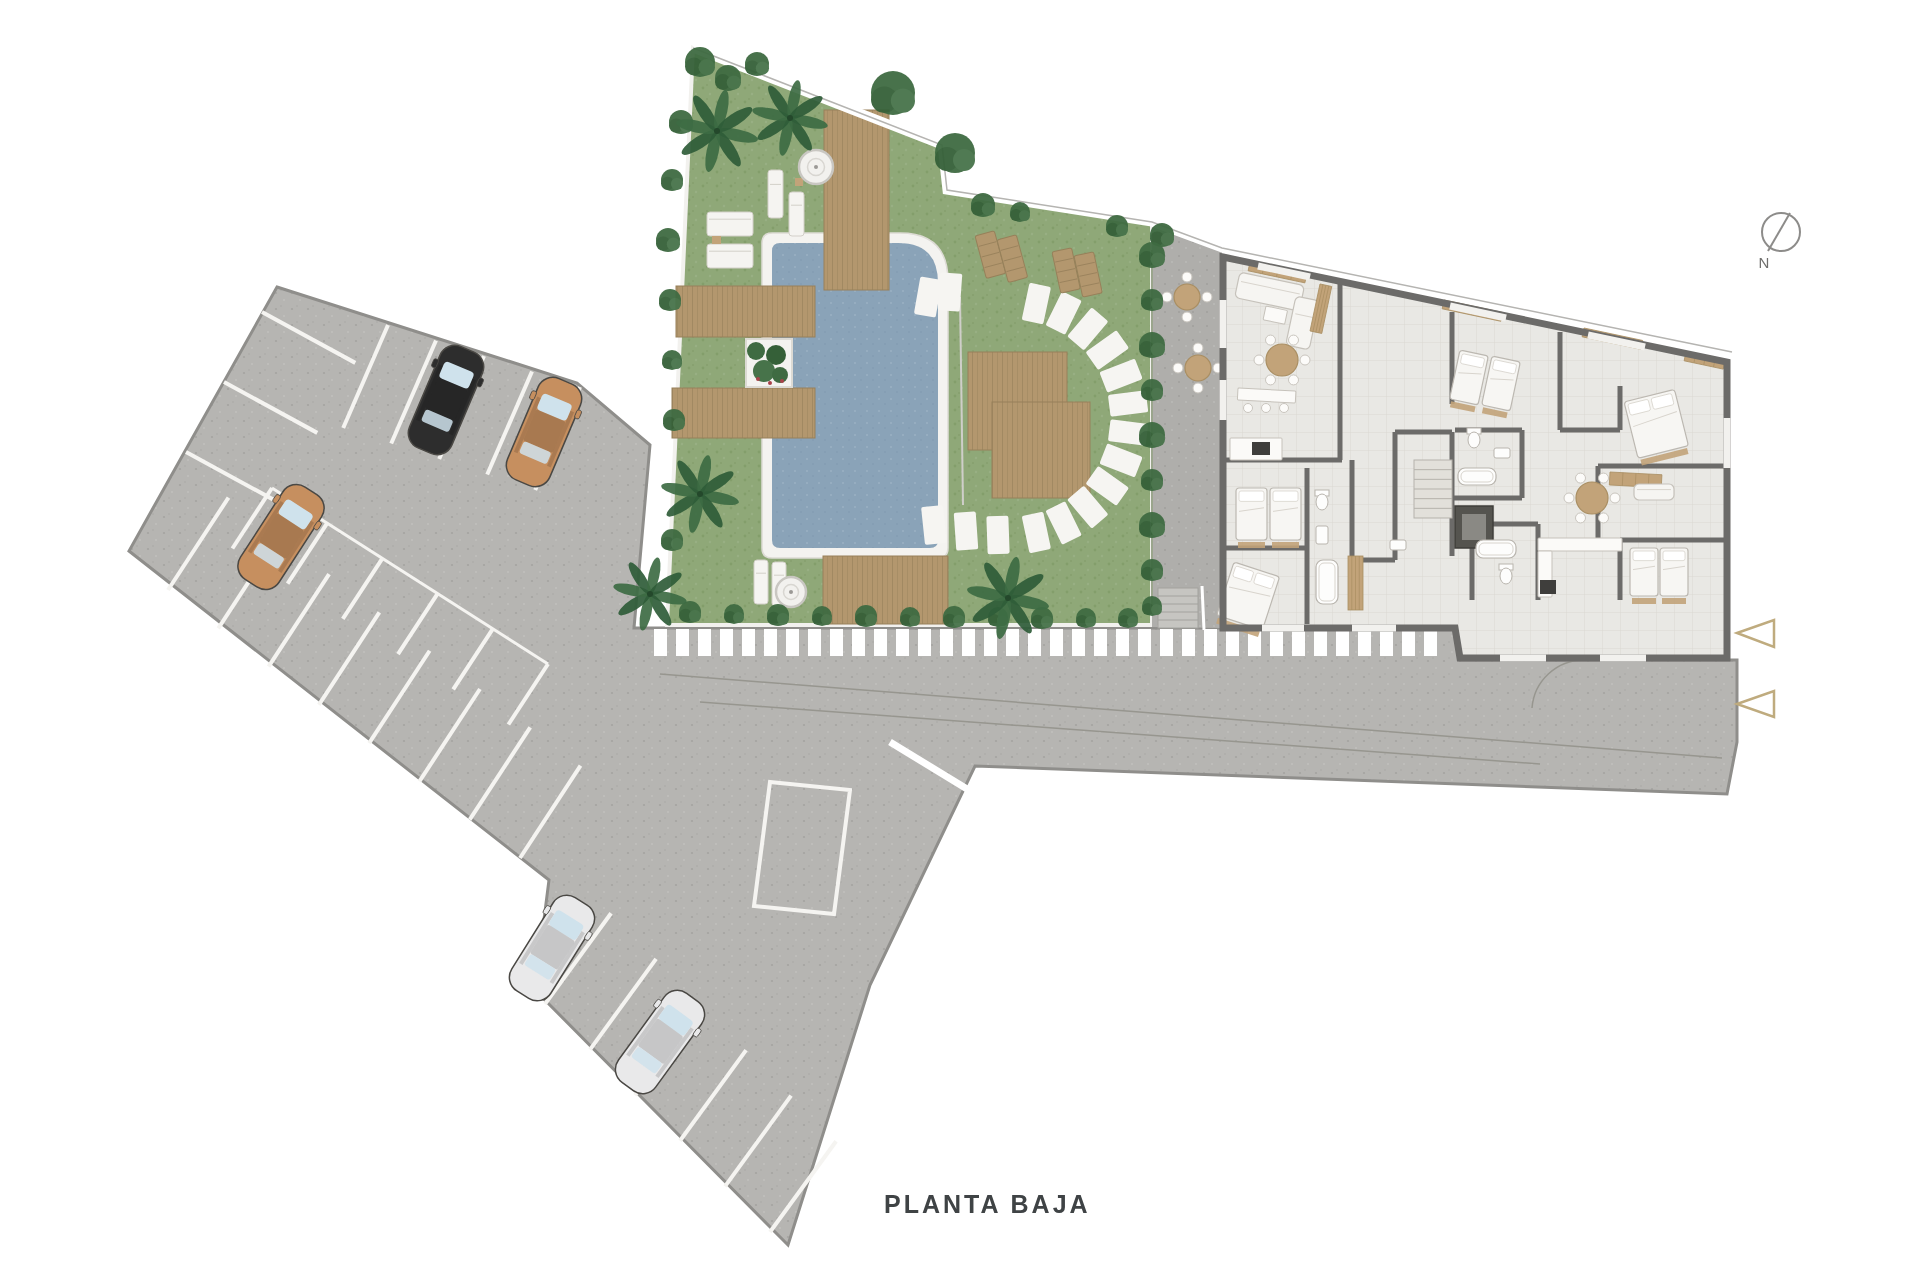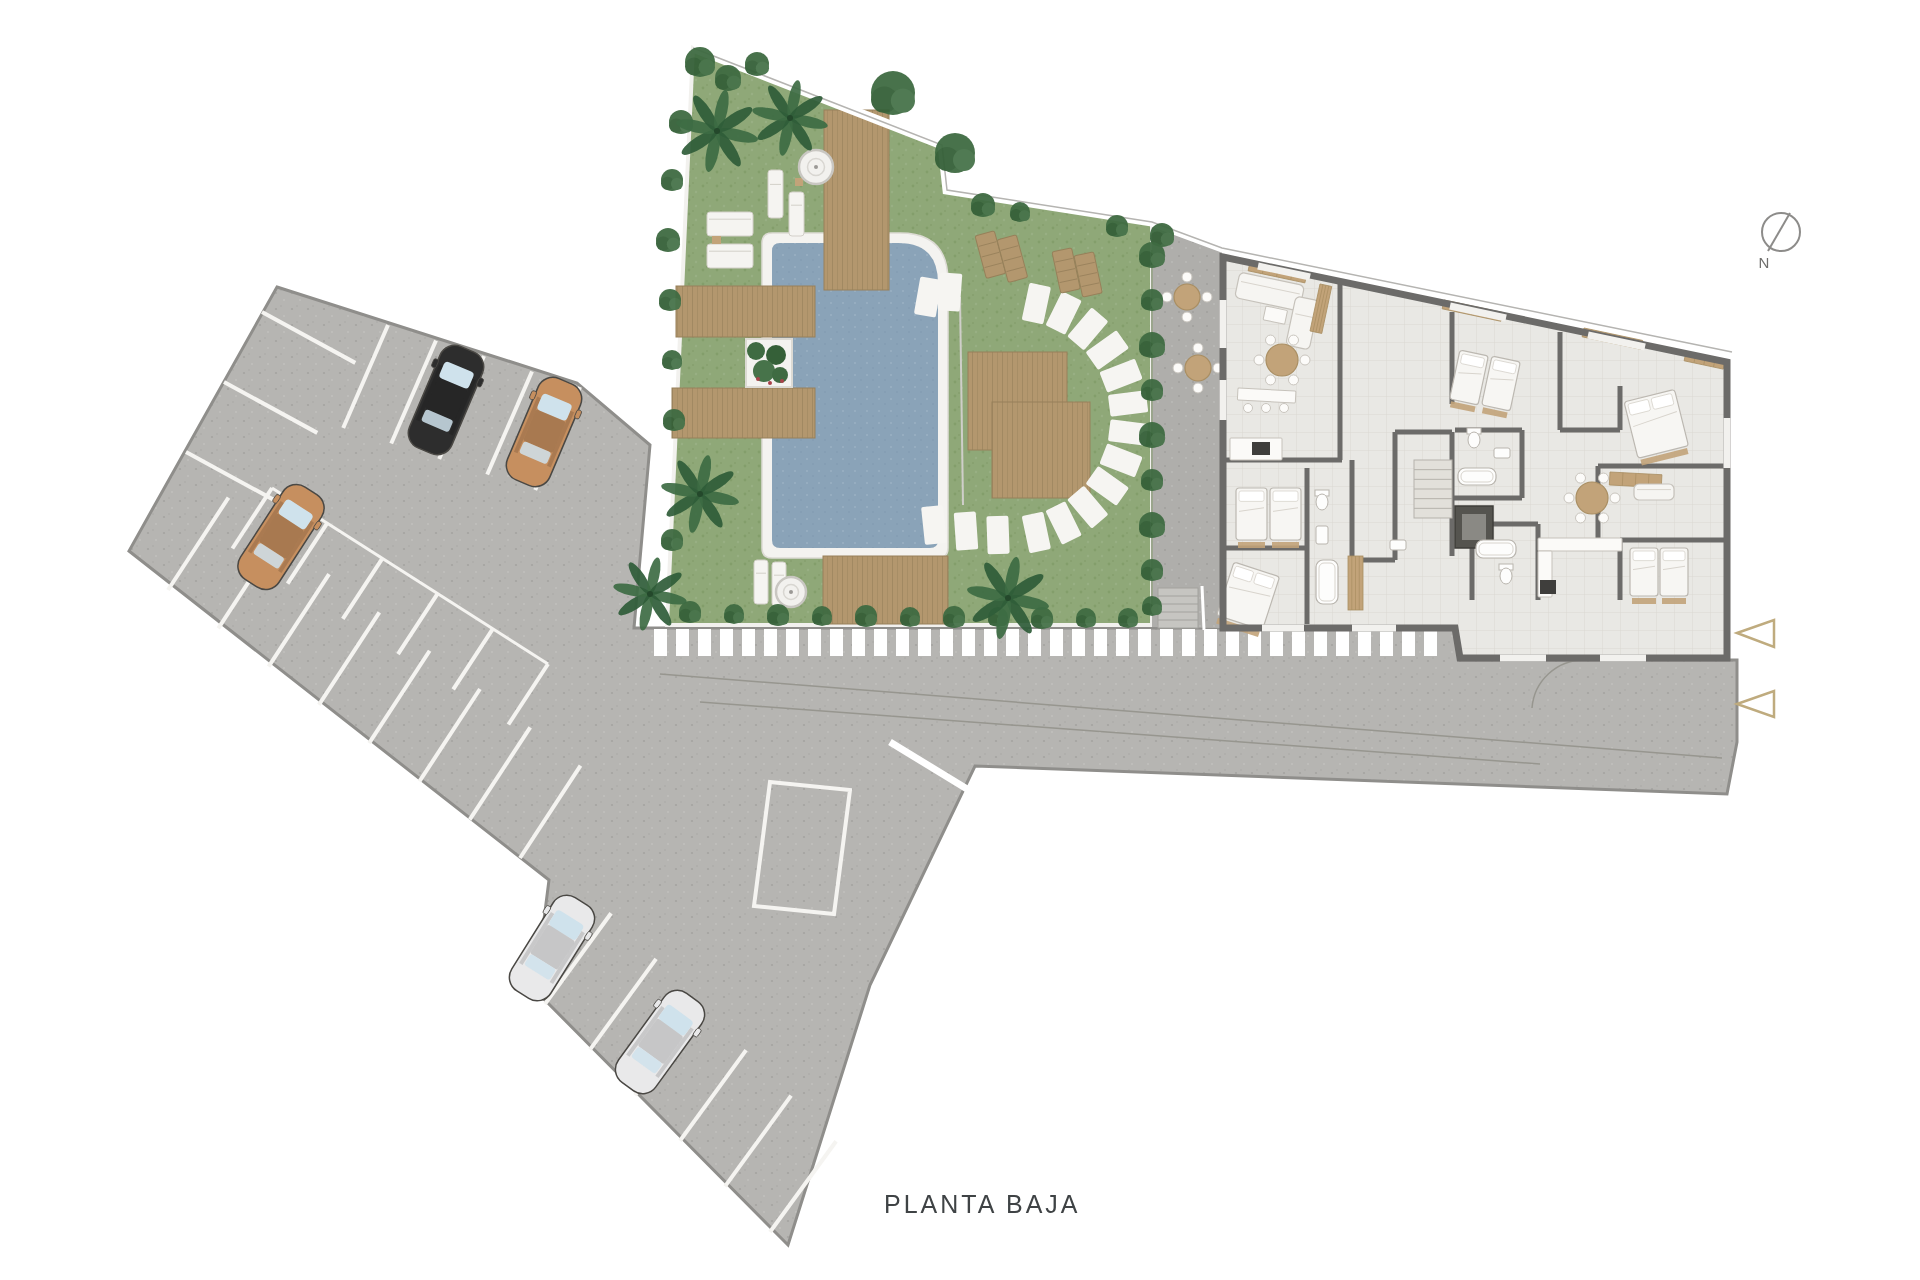--- a/index.html
+++ b/index.html
@@ -6,21 +6,21 @@
     --c-bg:#ffffff; --c-pavement:#b6b5b2; --c-pavement-dark:#afaeab; --c-grass:#8fa878;
     --c-bush:#3f6b42; --c-wood:#b3976e; --c-wood-line:#97805a; --c-water:#8aa3b8;
     --c-wall:#6c6b69; --c-floor:#e9e8e4; --c-floor-line:#dbd9d2; --c-fixture:#f7f6f3;
     --c-tan:#c2a379; --c-accent:#bfab7e; --c-text:#3f4345; --c-stall:#f5f4f1;
     --c-road-line:#97968f; --c-glass:#cfe2ec; --c-lot-edge:#8f8e8b;
   }
   html,body{margin:0;padding:0;background:var(--c-bg);}
   .page{position:relative;width:1920px;height:1280px;background:var(--c-bg);overflow:hidden;
         font-family:"Liberation Sans",sans-serif;}
   svg{position:absolute;left:0;top:0;}
-  .page-title{position:absolute;left:884px;top:1190px;font-size:25px;font-weight:normal;
+  .page-title{position:absolute;left:884px;top:1190px;font-size:25px;font-weight:bold;
       letter-spacing:3px;color:var(--c-text);white-space:nowrap;}
   .wallpath{stroke:var(--c-wall);fill:none;}
   .thinline{stroke:var(--c-road-line);stroke-width:1.5;fill:none;}
 </style>
 </head>
 <body>
 
 <div class="page">
   <svg id="plan" viewBox="0 0 1920 1280" width="1920" height="1280">
     <defs>

